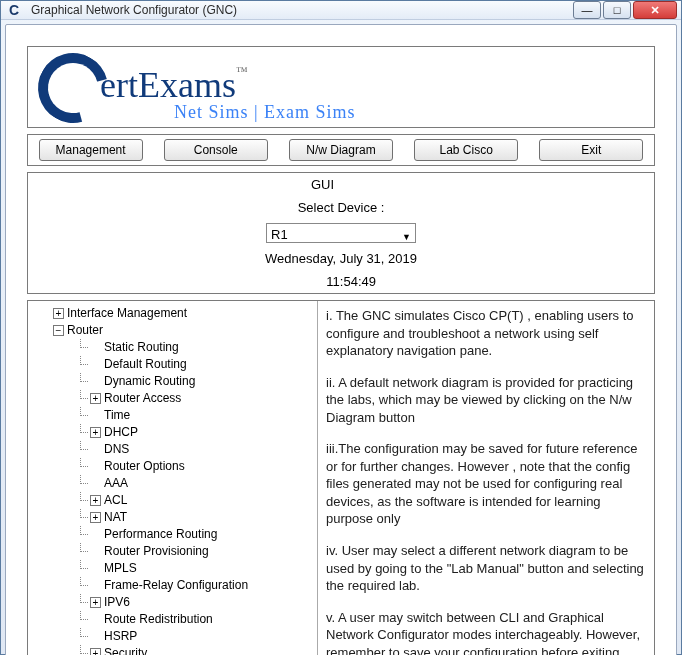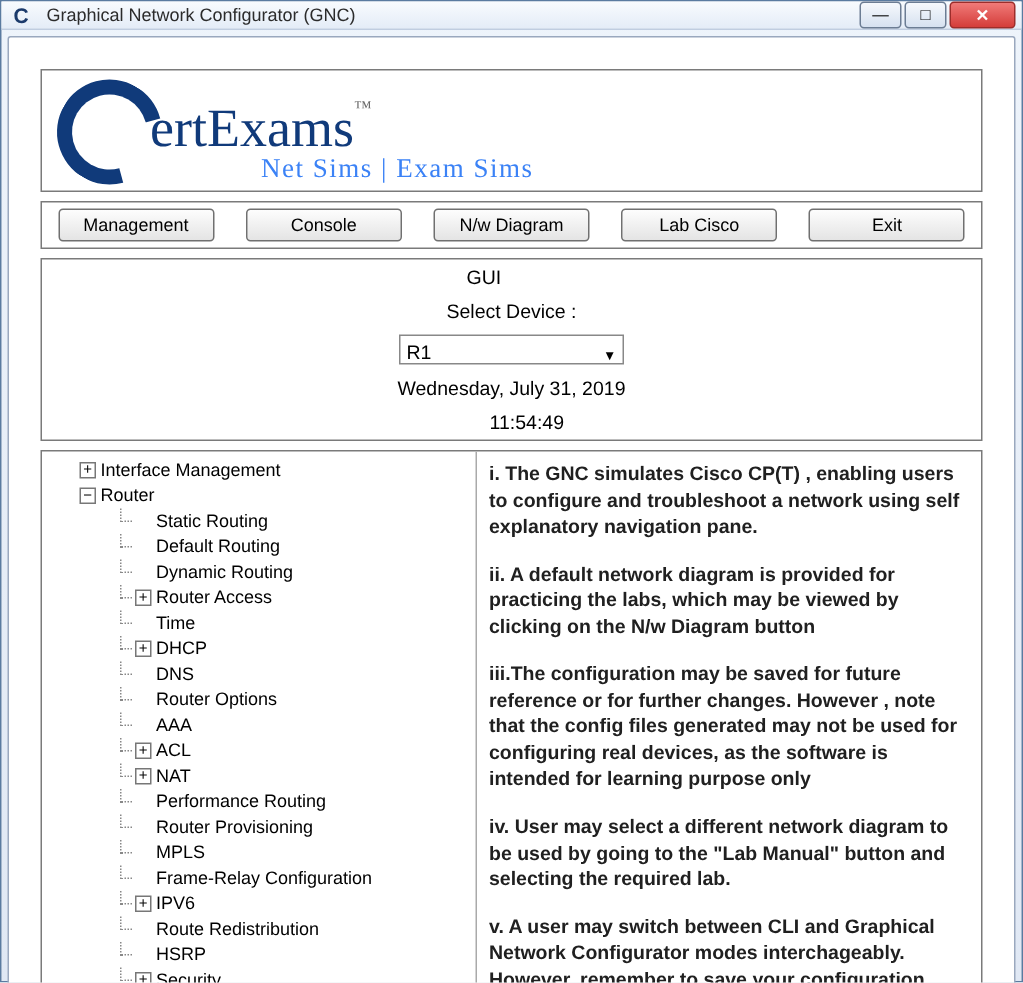--- a/index.html
+++ b/index.html
@@ -118,21 +118,21 @@
   .exp {
     display:inline-block; width:11px; height:11px; border:1px solid #777;
     text-align:center; line-height:9px; font-size:10px; margin-right:3px;
     background:#fff; cursor:pointer; vertical-align: middle;
   }
   .noexp { display:inline-block; width:14px; }
   .text-pane {
     flex:1; padding: 6px 8px; overflow-y: scroll; font-size: 13px;
     line-height: 1.35; color:#202020;
   }
-  .text-pane p { margin: 0 0 14px 0; font-weight: bold; }
+  .text-pane p { margin: 0 0 14px 0; }
   ::-webkit-scrollbar { width: 16px; background:#eef1f6;}
   ::-webkit-scrollbar-thumb { background:#c5cede; border:1px solid #9aa8be;}
   ::-webkit-scrollbar-button { height:16px; background:#dae2ef; border:1px solid #9aa8be;}
 </style>
 </head>
 <body>
 
 <div class="window">
 
   <div class="titlebar">

